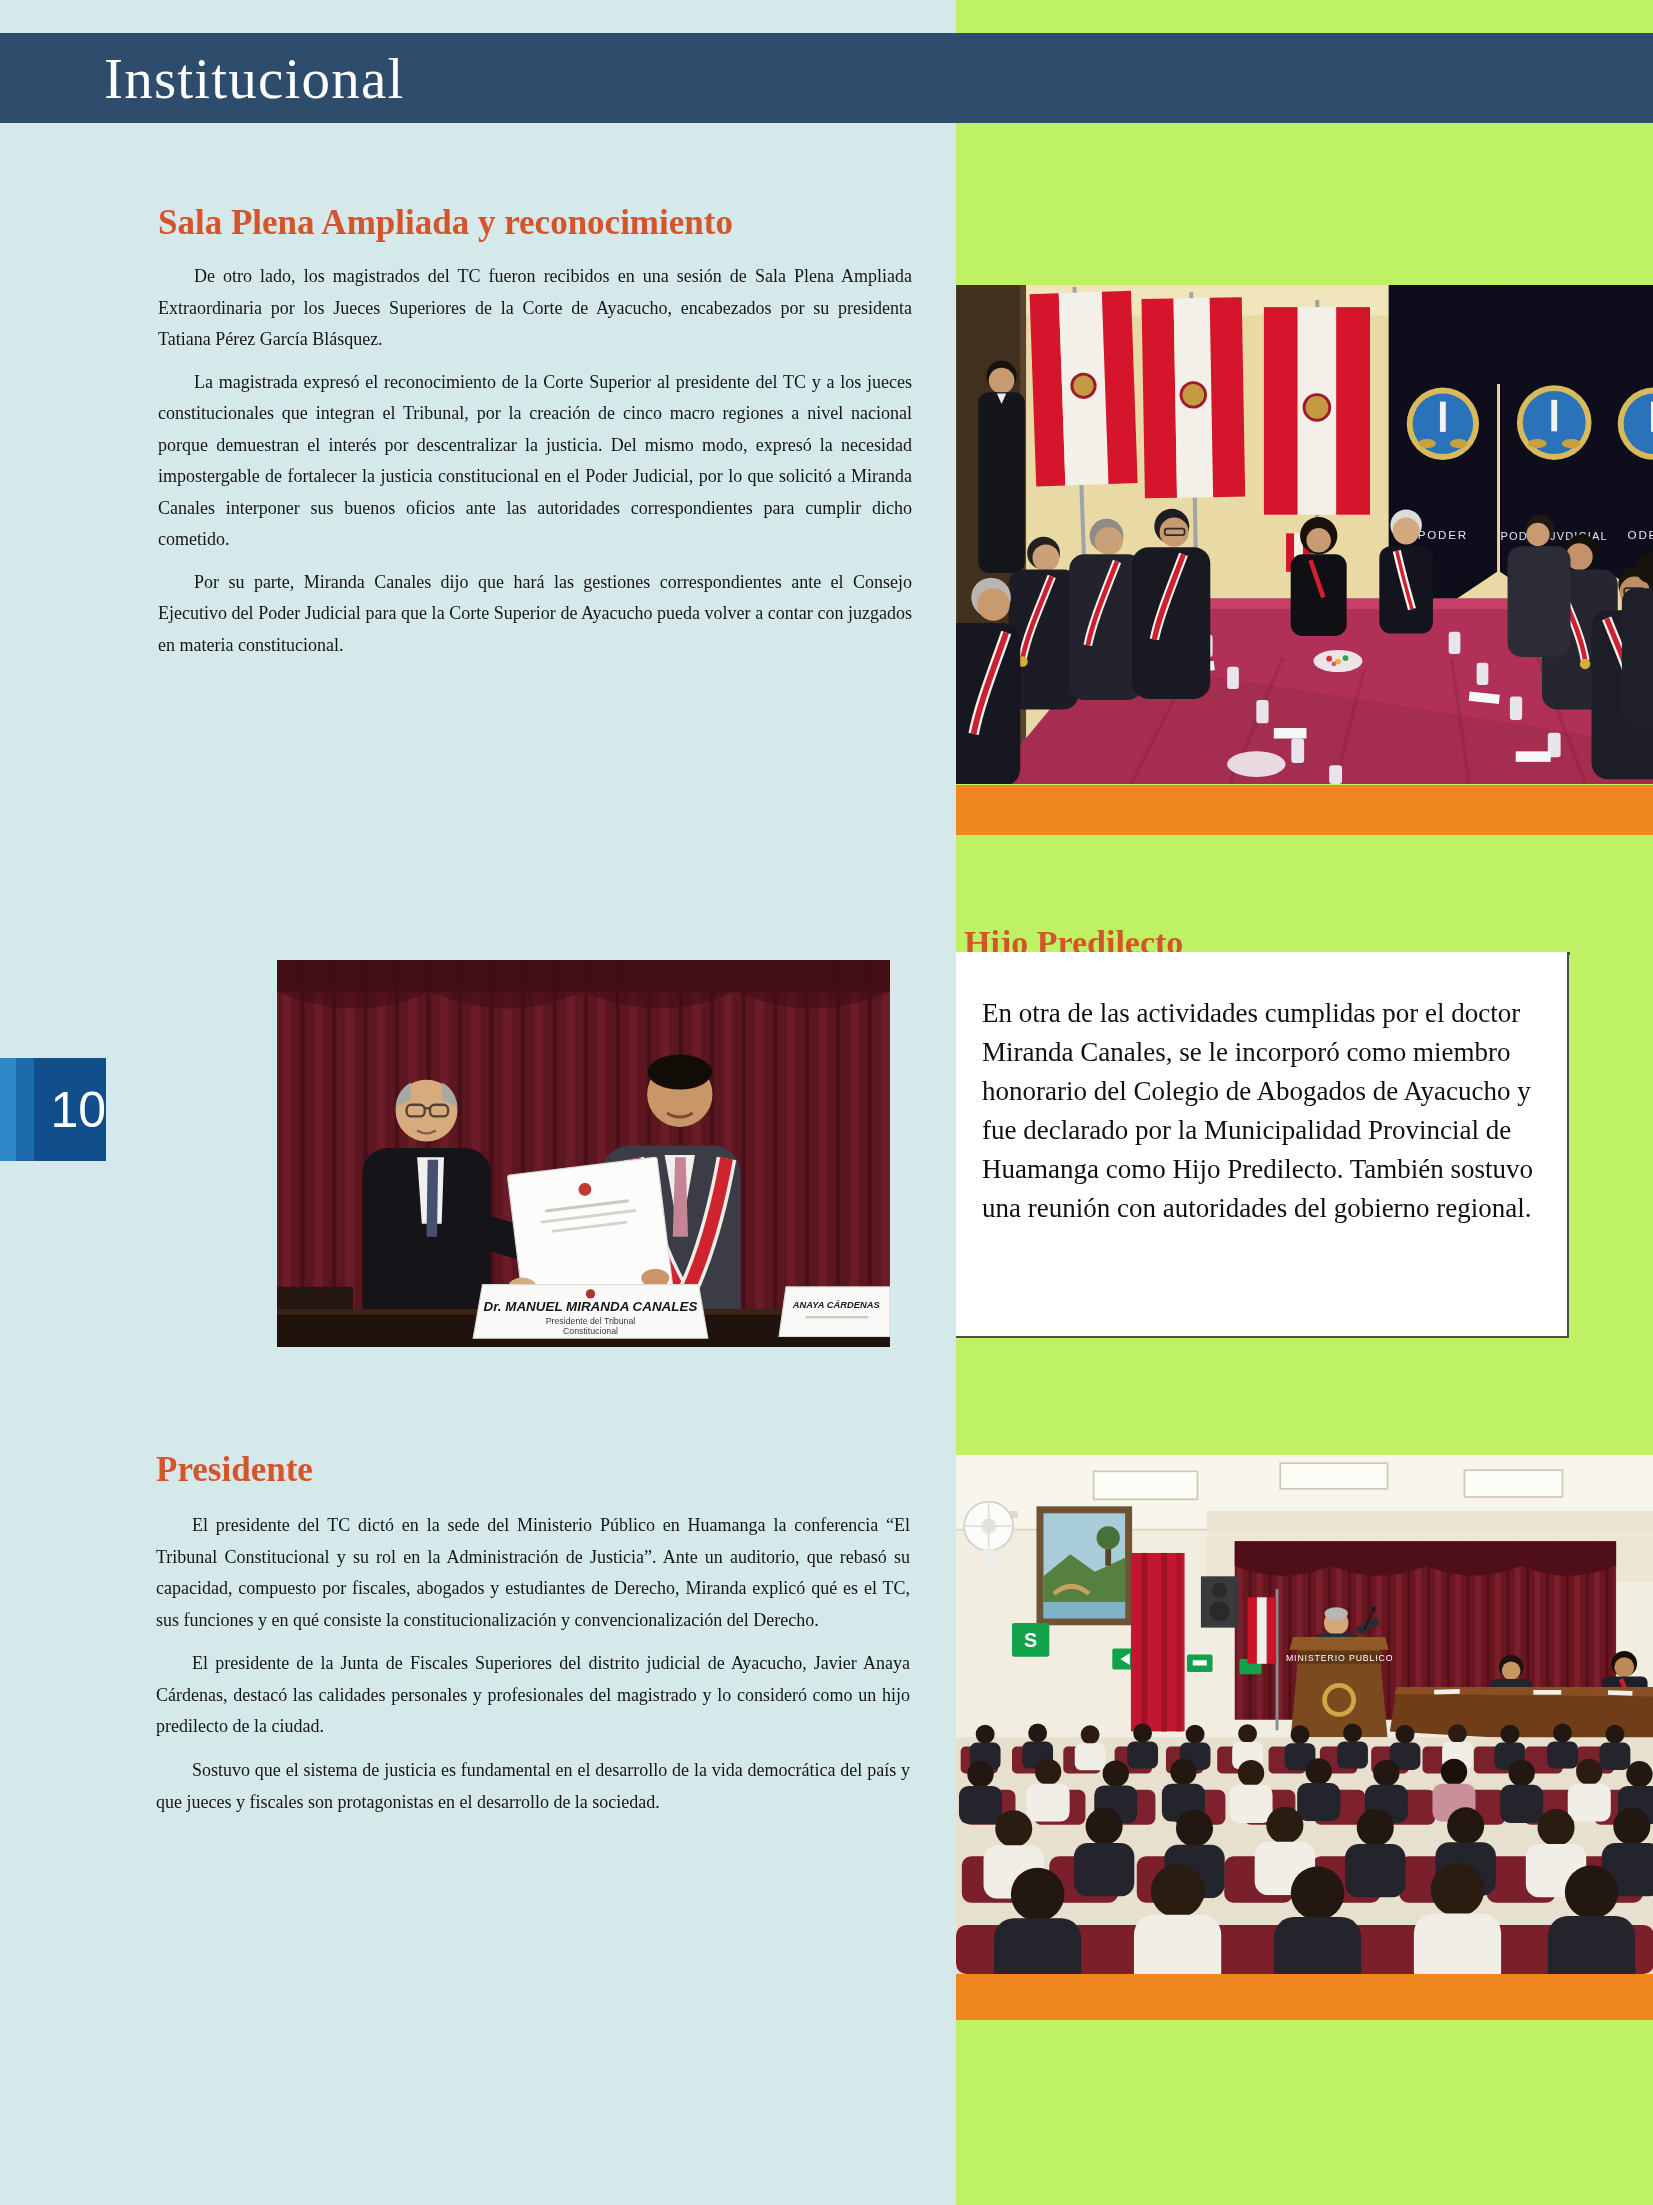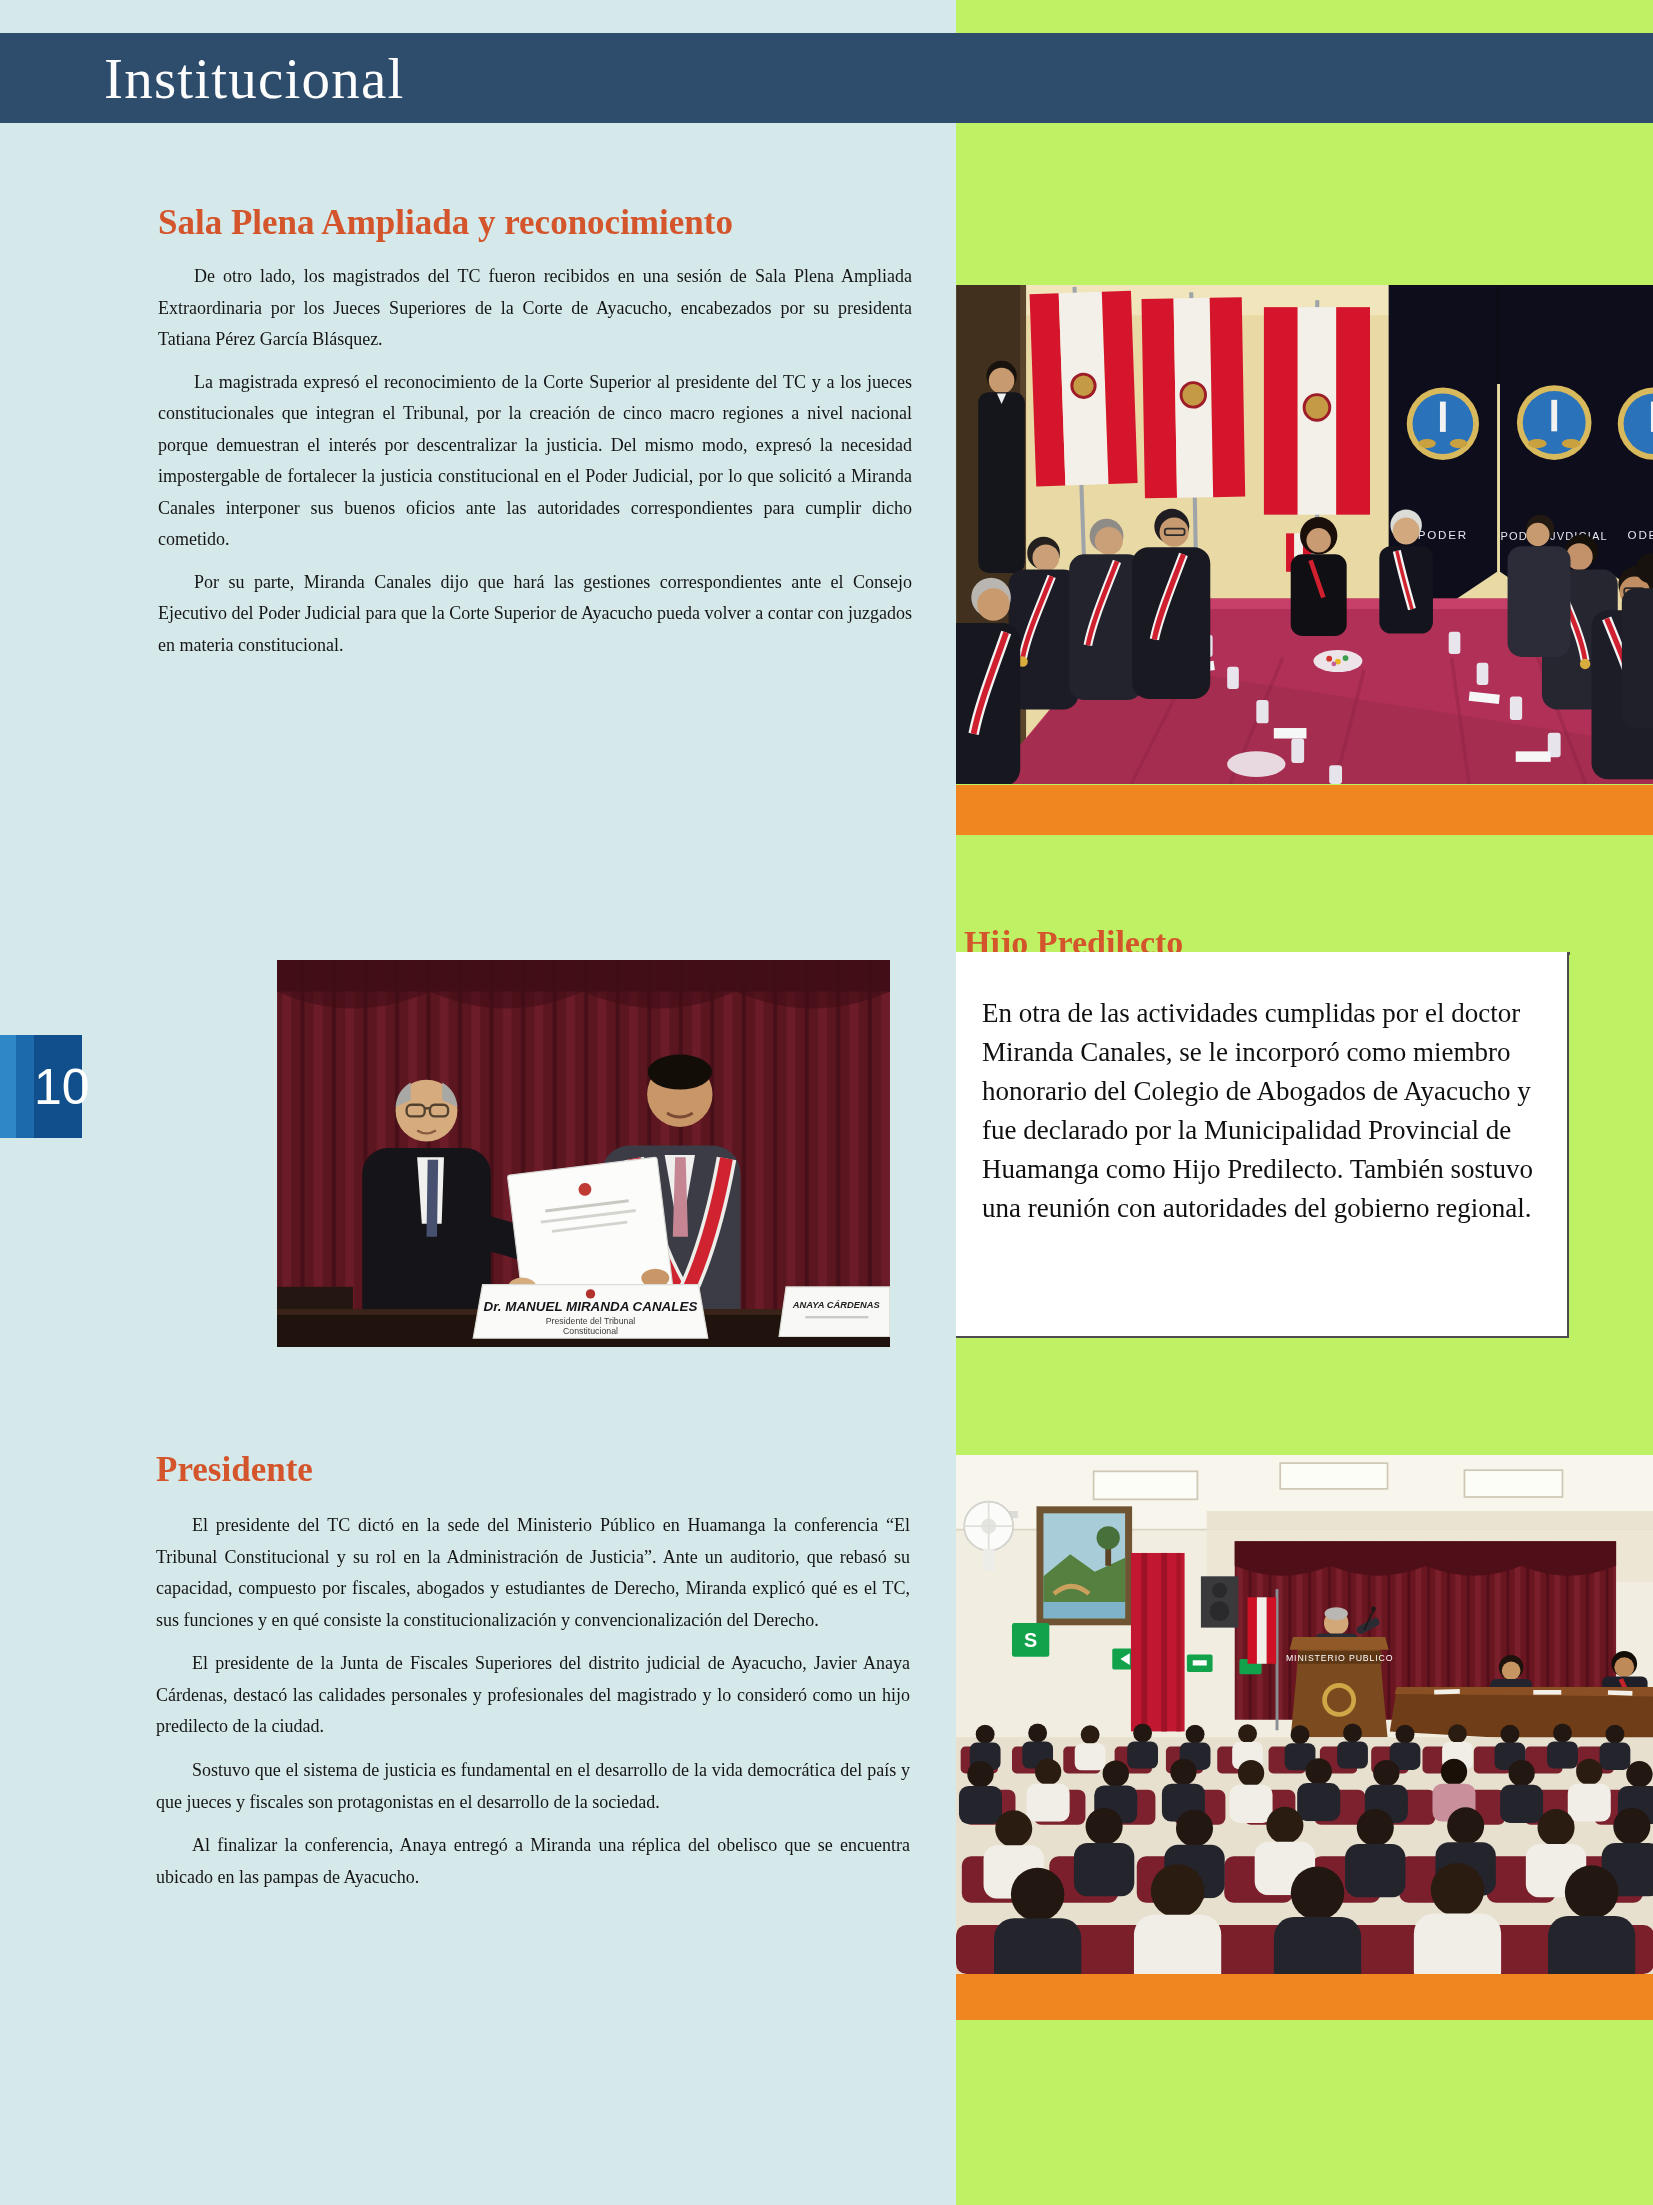--- a/index.html
+++ b/index.html
@@ -2,23 +2,23 @@
 <html style="font-size:9.3px"><head>
 <meta charset="utf-8">
 <style>
   html,body{margin:0;padding:0;background:#ffffff;}
   .page{position:relative;width:1654px;height:2205px;background:#bef264;overflow:hidden;
         font-family:"Liberation Serif", serif;color:#151515;}
   .bg-left{position:absolute;left:0;top:0;width:956px;height:2205px;background:#D6E9EA;}
   .topbar{position:absolute;left:0;top:33px;width:1654px;height:90px;background:#2E4C6B;}
   .topbar .title{position:absolute;left:104px;top:0;height:90px;line-height:92px;
         font-size:57px;color:#FDFDFD;letter-spacing:1.2px;font-weight:400;}
-  .pagenum{position:absolute;left:0;top:1035px;width:82px;height:103px;
+  .pagenum{position:absolute;left:0;top:1058px;width:106px;height:103px;
         background:linear-gradient(90deg,#2E87C6 0px,#2E87C6 16.3px,#1C69AC 16.3px,#1C69AC 34px,#114E8C 34px);
-        display:flex;align-items:center;justify-content:flex-start;padding-left:34px;box-sizing:border-box;
+        display:flex;align-items:center;justify-content:flex-end;padding-left:34px;box-sizing:border-box;
         font-family:"Liberation Sans",sans-serif;font-size:50px;color:#ffffff;}
   h1,h2{margin:0;font-weight:700;color:#D4552B;font-family:"Liberation Serif",serif;}
   .h-sala{position:absolute;left:158px;top:203px;font-size:35px;}
   .h-conf{position:absolute;left:156px;top:1450px;font-size:35px;}
   .h-hijo{position:absolute;left:964px;top:924px;font-size:34px;}
   .col{position:absolute;width:754px;}
   .col p{margin:0 0 11px 0;font-size:18px;line-height:31.5px;text-align:justify;text-indent:36px;}
   .sala-body{left:158px;top:261px;}
   .conf-body{left:156px;top:1510px;}
   .conf-body p{margin-bottom:12.3px;}
@@ -307,21 +307,20 @@
         <rect x="905" y="610" width="108" height="4" fill="#C9C9C4"></rect>
       </g>
     </svg>
   </div>
 
   <h2 class="h-conf">Presidente</h2>
   <div class="col conf-body">
     <p>El presidente del TC dictó en la sede del Ministerio Público en Huamanga la conferencia “El Tribunal Constitucional y su rol en la Administración de Justicia”. Ante un auditorio, que rebasó su capacidad, compuesto por fiscales, abogados y estudiantes de Derecho, Miranda explicó qué es el TC, sus funciones y en qué consiste la constitucionalización y convencionalización del Derecho.</p>
     <p>El presidente de la Junta de Fiscales Superiores del distrito judicial de Ayacucho, Javier Anaya Cárdenas, destacó las calidades personales y profesionales del magistrado y lo consideró como un hijo predilecto de la ciudad.</p>
     <p>Sostuvo que el sistema de justicia es fundamental en el desarrollo de la vida democrática del país y que jueces y fiscales son protagonistas en el desarrollo de la sociedad.</p>
-    <p>Al finalizar la conferencia, Anaya entregó a Miranda una réplica del obelisco que se encuentra ubicado en las pampas de Ayacucho.</p>
   </div>
 
   <div class="photo ph3">
     <svg viewBox="0 0 1197 890">
       <defs>
         <pattern id="curt3" width="34" height="40" patternUnits="userSpaceOnUse">
           <rect width="34" height="40" fill="#691621"></rect>
             <rect x="6" width="10" height="40" fill="#7A1F2B"></rect>
             <rect x="26" width="5" height="40" fill="#520F19"></rect>
         </pattern>

